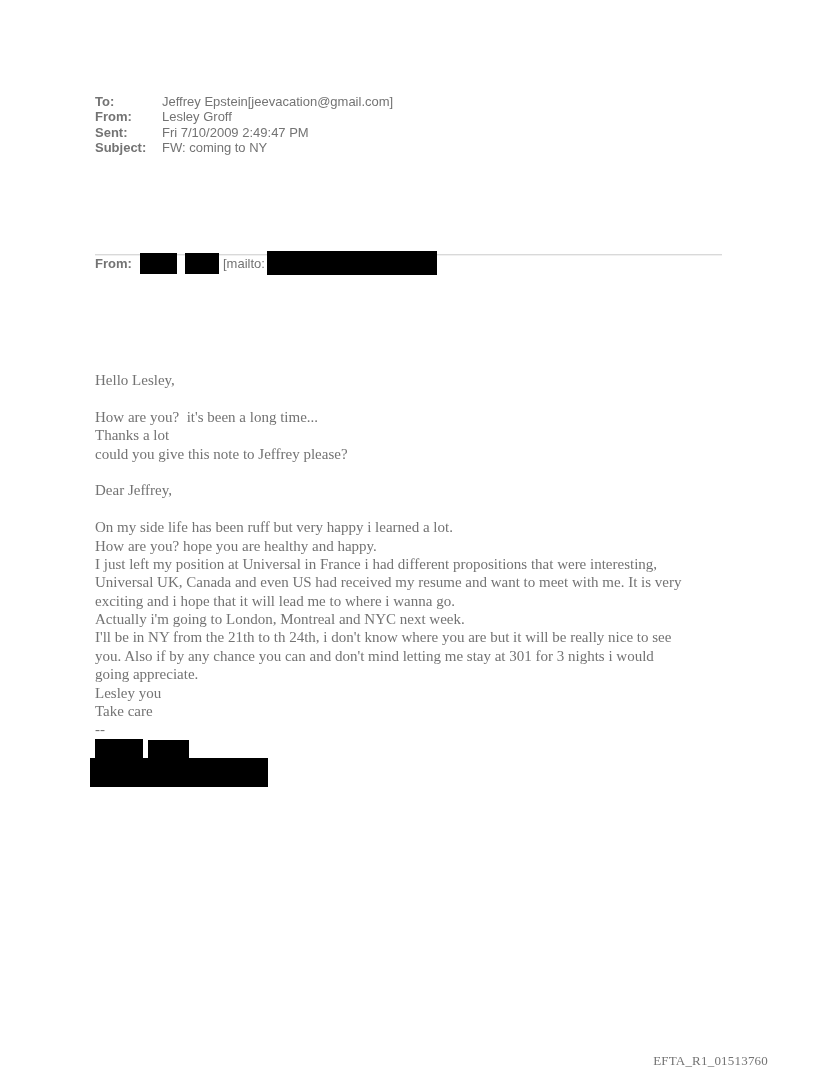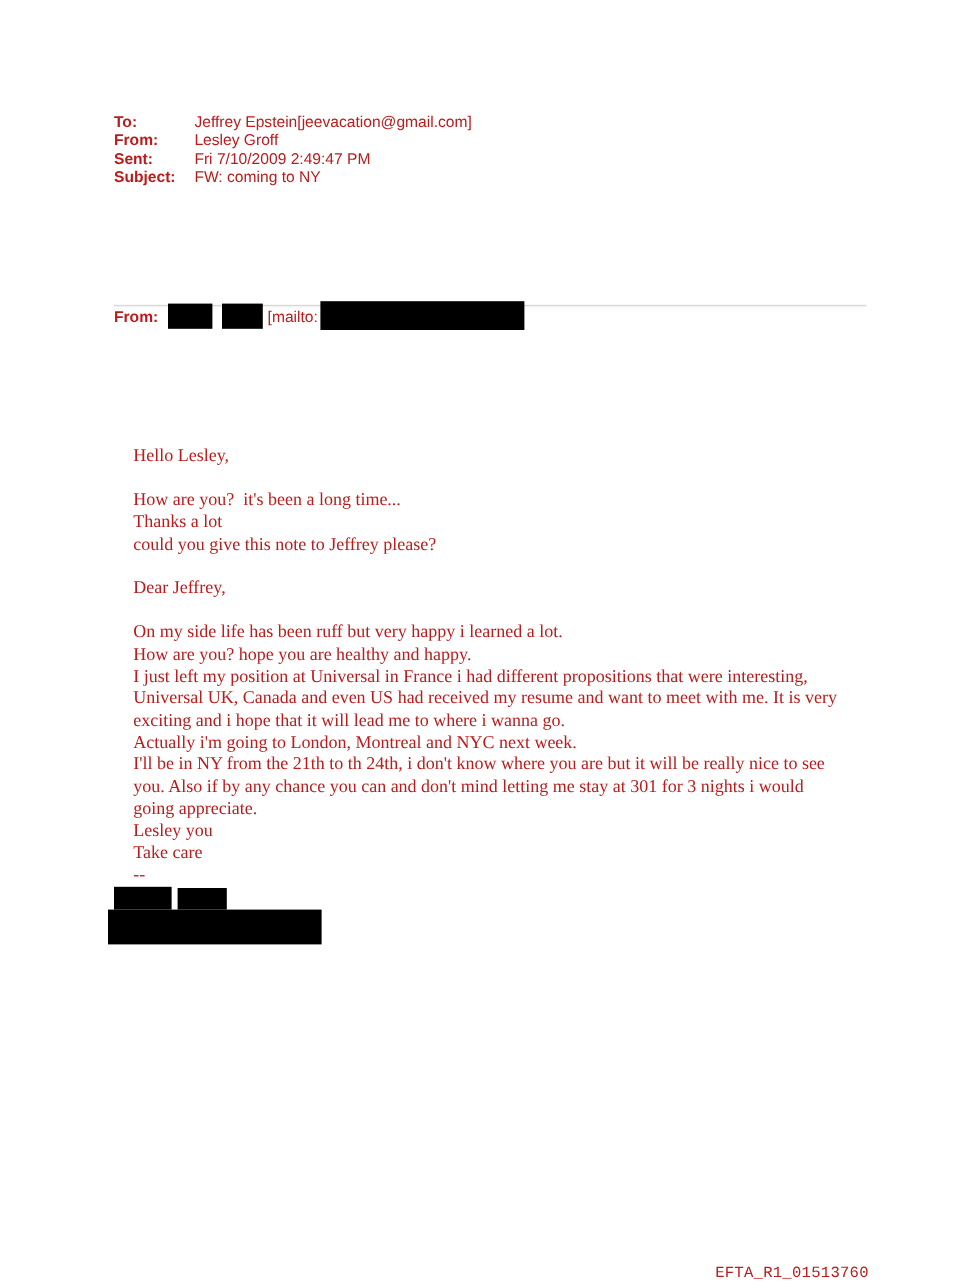--- a/index.html
+++ b/index.html
@@ -7,21 +7,22 @@
     padding: 0;
     background: #ffffff;
   }
   #page {
     position: relative;
     width: 740px;
     height: 1073px;
     background: #ffffff;
     overflow: hidden;
     font-family: "Liberation Sans", sans-serif;
-    color: #b91c1c;
+    color: #737373;
+    padding-left: 44px;
   }
 
   
   .outer-header {
     position: absolute;
     left: 95px;
     top: 94px;
     font-size: 13px;
     line-height: 15.4px;
   }
@@ -80,40 +81,39 @@
 
   
   .email-body {
     position: absolute;
     left: 95px;
     top: 371px;
     width: 660px;
     font-family: "Liberation Serif", serif;
     font-size: 15px;
     line-height: 18.4px;
-    margin-left: 16px;
   }
   .bline {
     height: 18.4px;
     white-space: pre;
   }
 
   
   .redact-sig-a { left: 95px;  top: 739px; width: 48px;  height: 19px; }
   .redact-sig-b { left: 148px; top: 740px; width: 41px;  height: 18px; }
   .redact-sig-c { left: 90px;  top: 758px; width: 178px; height: 29px; }
 
   
   .footer-id {
     position: absolute;
     right: 16px;
     top: 1053px;
     font-size: 13px;
     letter-spacing: 0.2px;
-    font-family: Liberation Mono, monospace;
+    font-family: Liberation Serif, serif;
   }
 </style>
 </head>
 <body>
 
 <div id="page">
 
   <div class="outer-header">
     <div class="oh-row">
       <span class="oh-label">To:</span>

